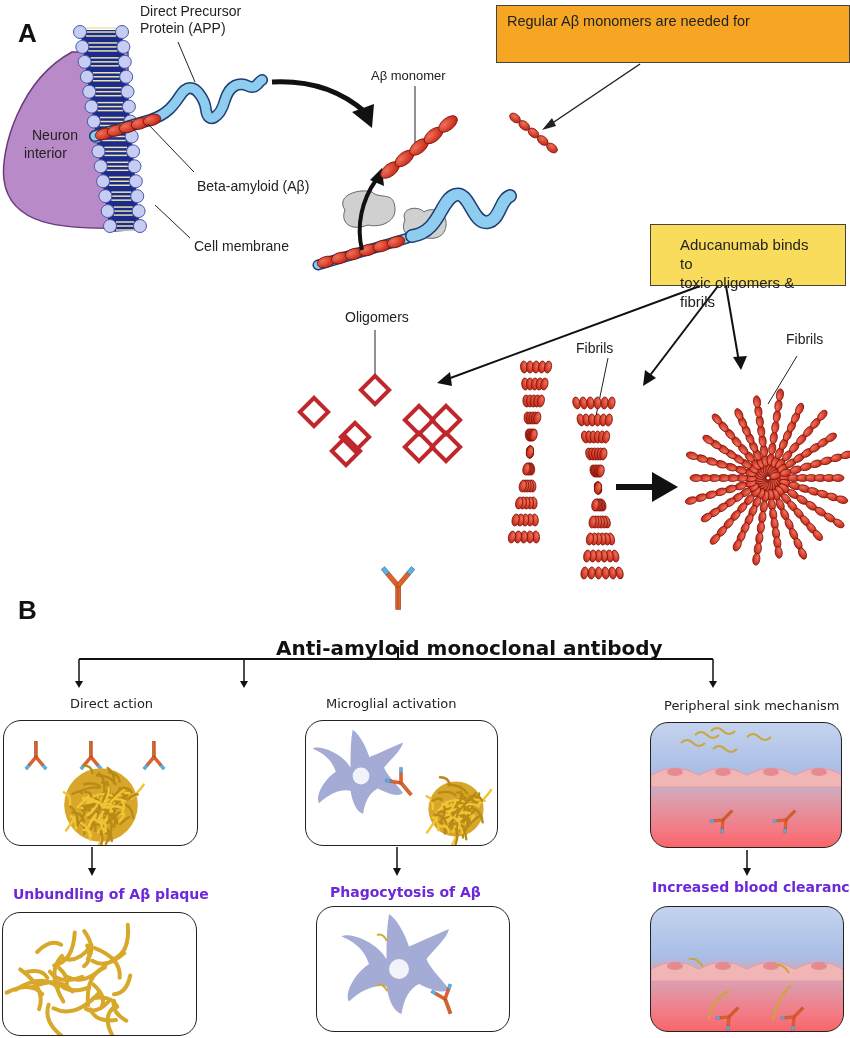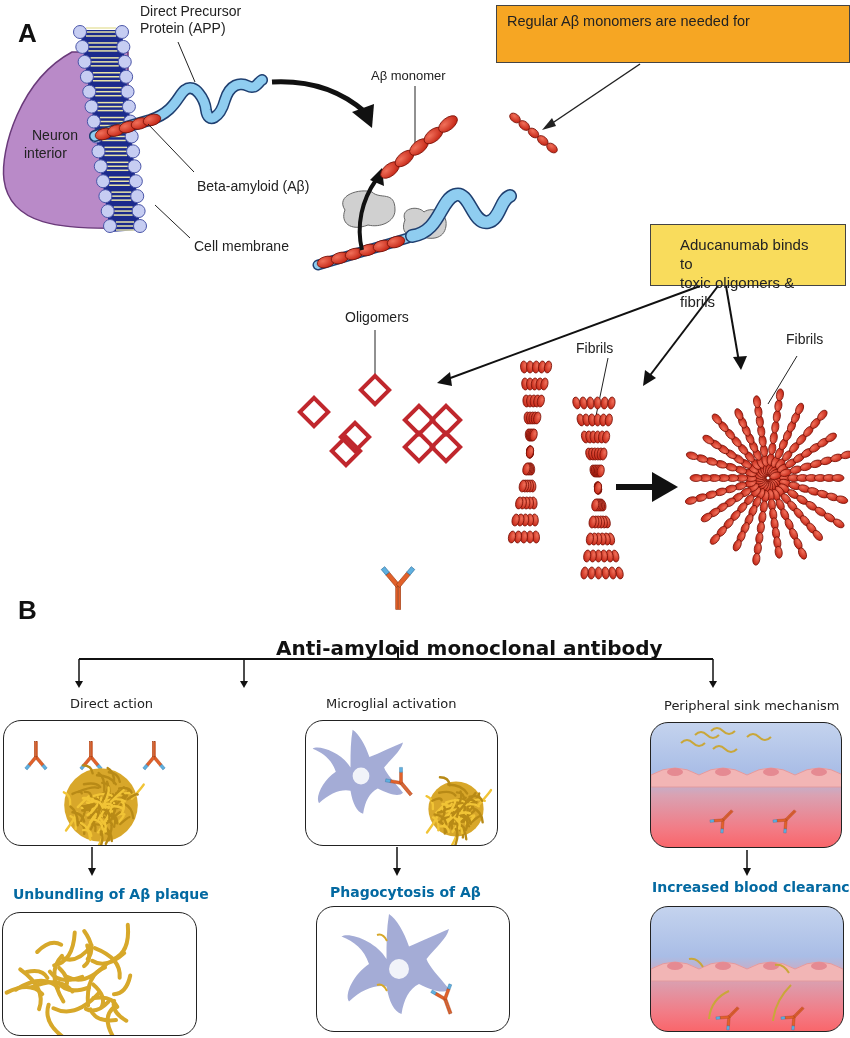--- a/index.html
+++ b/index.html
@@ -3,21 +3,21 @@
 <meta charset="utf-8">
 <style>
   html, body { margin:0; padding:0; background:#ffffff; }
   body { width:850px; height:1038px; position:relative; overflow:hidden; font-family:"Liberation Sans", sans-serif; color:#222; }
   .panel-letter { position:absolute; font-family:"Liberation Sans", sans-serif; font-weight:bold; font-size:26px; color:#111; }
   .lbl { position:absolute; font-size:14px; color:#222; white-space:nowrap; line-height:17px; }
   .callout { position:absolute; border:1.5px solid #444; font-size:14.5px; line-height:19px; color:#222; padding:6px 10px; box-sizing:border-box; }
   .callout.orange { background:#f6a623; }
   .callout.yellow { background:#f9dc5c; }
   .b-label { position:absolute; font-size:13px; color:#222; white-space:nowrap; font-family:"DejaVu Sans", sans-serif; }
-  .b-result { position:absolute; font-size:14px; font-weight:bold; color:#0369a1; white-space:nowrap; font-family:"DejaVu Sans", sans-serif; }
+  .b-result { position:absolute; font-size:14px; font-weight:bold; color:#6d28d9; white-space:nowrap; font-family:"DejaVu Sans", sans-serif; }
   .b-title { position:absolute; font-size:20px; font-weight:bold; color:#111; white-space:nowrap; font-family:"DejaVu Sans", sans-serif; }
   .box { position:absolute; border:1.6px solid #222; border-radius:18px; box-sizing:border-box; background:#fff; overflow:hidden; }
   .box.vessel { background:linear-gradient(#c4d3ee 0%, #a9bde6 40%, #d9a2b3 58%, #f27c86 85%, #f9666b 100%); }
   svg { position:absolute; overflow:visible; }
 </style>
 </head>
 <body>
 
 <div class="panel-letter" style="left:18px;top:18px;">A</div>
 

